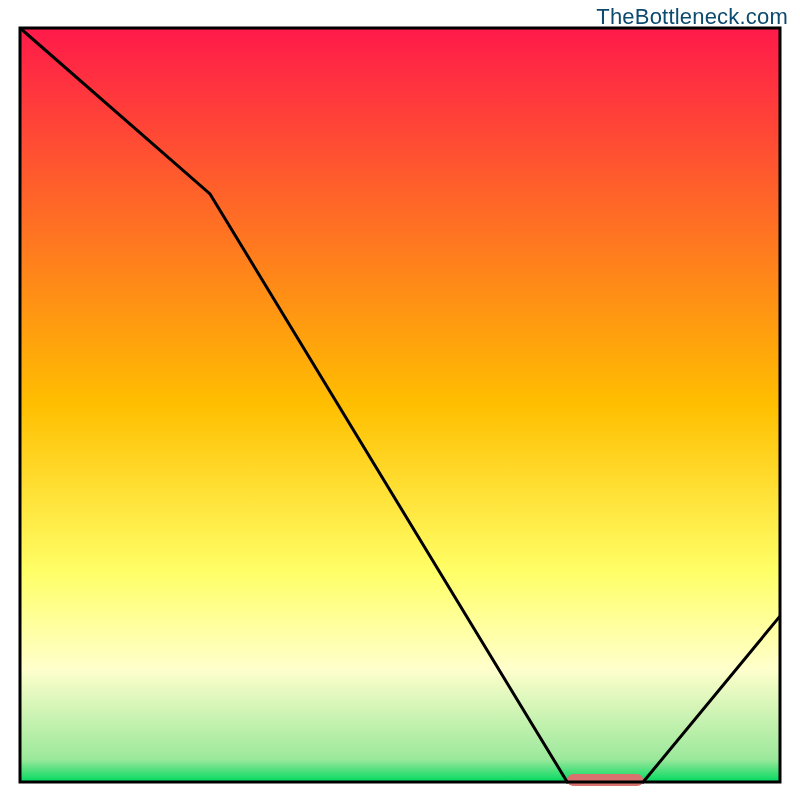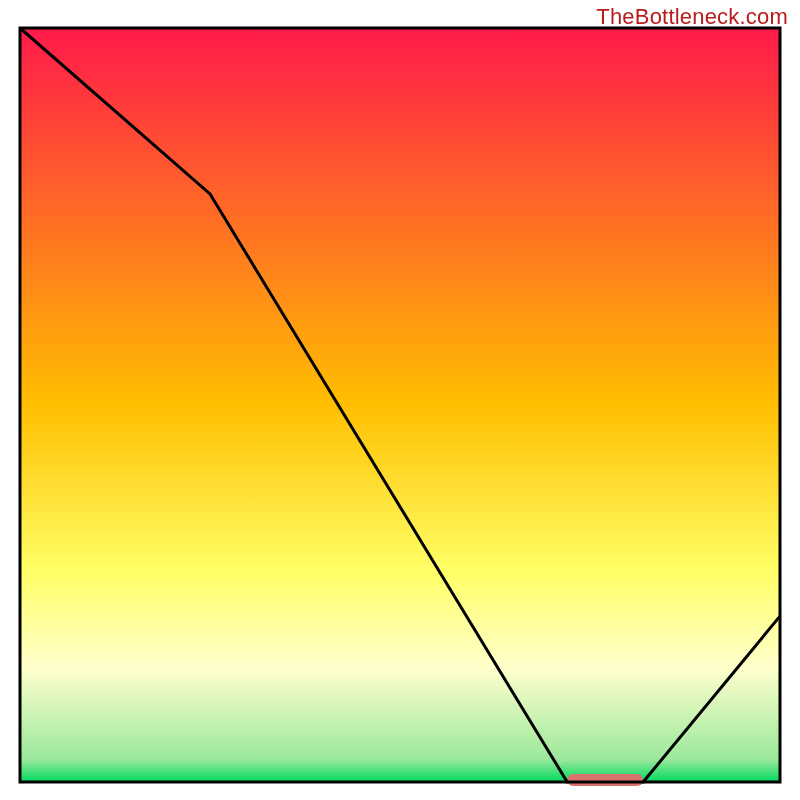--- a/index.html
+++ b/index.html
@@ -14,21 +14,21 @@
     position: relative;
     width: 800px;
     height: 800px;
   }
   .watermark {
     position: absolute;
     top: 4px;
     right: 12px;
     font-size: 22px;
     font-weight: 500;
-    color: #b91c1c;
+    color: #0c4a6e;
     letter-spacing: 0.2px;
     z-index: 10;
     text-align: center;
   }
   svg {
     display: block;
   }
 </style>
 </head>
 <body>

